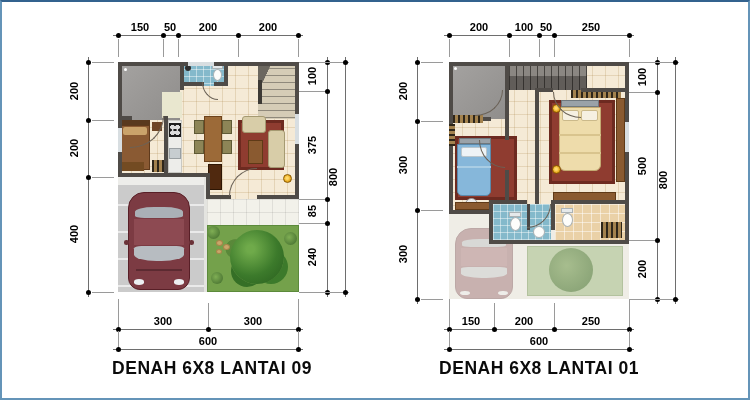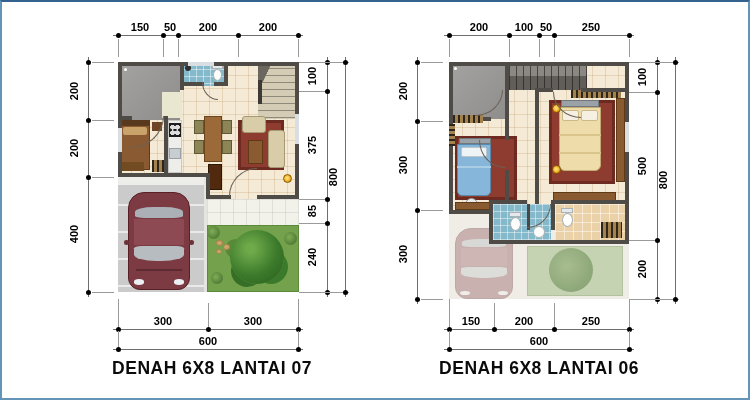--- a/index.html
+++ b/index.html
@@ -215,21 +215,21 @@
       <i class="wall" style="left:139px;top:133px;width:42px;height:4px"></i>
       <i class="win" style="left:0;top:66px;width:4px;height:24px"></i>
       <i class="win" style="left:177px;top:52px;width:4px;height:30px"></i>
       <i class="win" style="left:70px;top:0;width:26px;height:4px"></i>
 
       <i class="arc br" style="left:12px;top:54px;width:34px;height:32px"></i>
       <i class="arc bl" style="left:84px;top:20px;width:16px;height:18px"></i>
       <i class="arc tl" style="left:111px;top:106px;width:28px;height:28px"></i>
     </div>
 
-    <div class="title" style="left:100px;top:356px;width:220px">DENAH 6X8 LANTAI 07</div>
+    <div class="title" style="left:100px;top:356px;width:220px">DENAH 6X8 LANTAI 09</div>
   </section>
 
   <section>
 
     <div class="chain" style="left:447px;top:33px;width:180px;height:0">
       <i class="ln" style="left:-5px;top:0;width:190px;height:1px"></i>
       <i class="tick" style="left:0;top:4px;width:1px;height:18px"></i>
       <i class="tick" style="left:60px;top:4px;width:1px;height:18px"></i>
       <i class="tick" style="left:90px;top:4px;width:1px;height:18px"></i>
       <i class="tick" style="left:105px;top:4px;width:1px;height:18px"></i>
@@ -373,16 +373,16 @@
       <i class="stripesH" style="left:0;top:62px;width:6px;height:22px"></i>
       <i class="stripesV" style="left:4px;top:53px;width:30px;height:8px"></i>
       <i class="win" style="left:176px;top:60px;width:4px;height:30px"></i>
 
       <i class="arc br" style="left:26px;top:28px;width:28px;height:26px"></i>
       <i class="arc bl" style="left:104px;top:30px;width:28px;height:26px"></i>
       <i class="arc bl" style="left:30px;top:78px;width:26px;height:28px"></i>
       <i class="arc br" style="left:78px;top:142px;width:24px;height:24px"></i>
     </div>
 
-    <div class="title" style="left:427px;top:356px;width:220px">DENAH 6X8 LANTAI 06</div>
+    <div class="title" style="left:427px;top:356px;width:220px">DENAH 6X8 LANTAI 01</div>
   </section>
 
 </div>
 
 </body></html>

